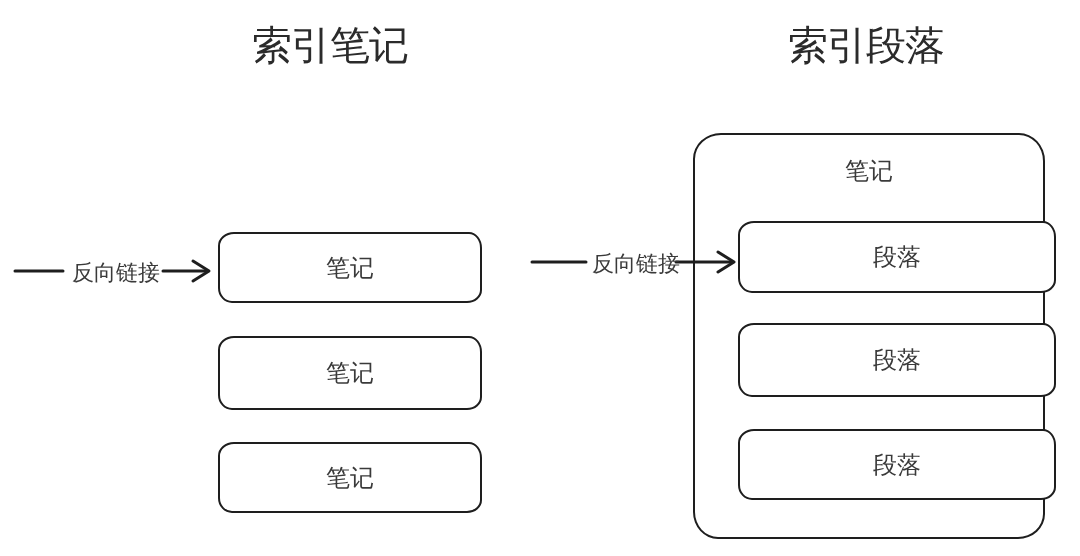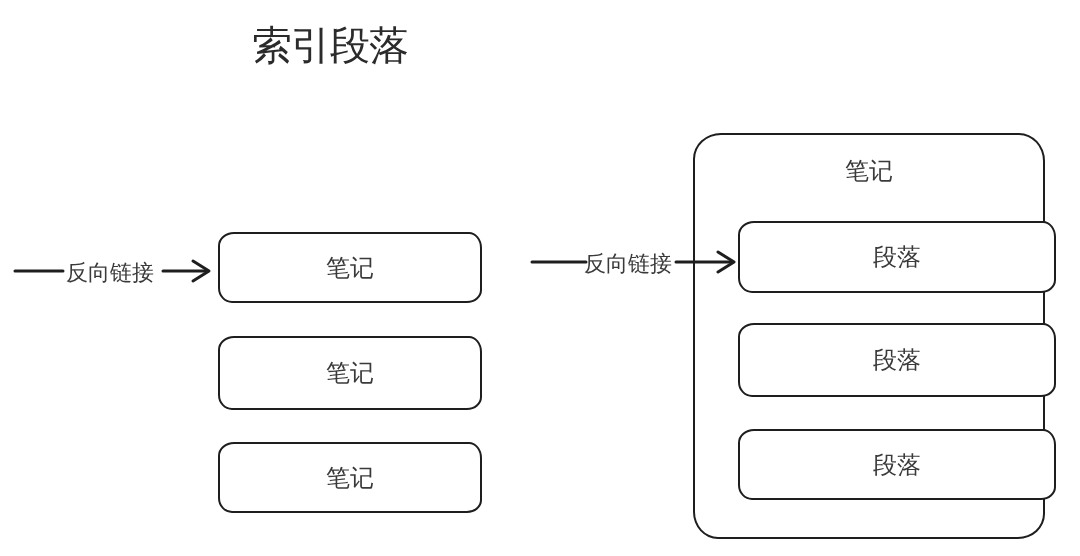--- a/index.html
+++ b/index.html
@@ -81,33 +81,34 @@
     stroke: #1e1e1e;
     stroke-width: 3;
     fill: none;
     stroke-linecap: round;
     stroke-linejoin: round;
   }
   .arrow-label {
     position: absolute;
     font-size: 22px;
     color: #3a3a3a;
-    text-align: left;
+    text-align: right;
     white-space: nowrap;
     z-index: 3;
   }
   .arrow-label-left  { left: 66px;  top: 258px; width: 94px; }
   .arrow-label-right { left: 584px; top: 249px; width: 96px; }
 </style>
 </head>
 <body>
 
 <div class="canvas">
 
-  <div class="diagram-title title-left">索引段落</div>
+  <div class="diagram-title title-left">索引笔记</div>
+  <div class="diagram-title title-right">索引段落</div>
 
   <svg class="arrow-svg" style="left:13px; top:255px;" width="202" height="32" viewBox="0 0 202 32">
     <line x1="2" y1="16" x2="50" y2="16"></line>
     <line x1="150" y1="16" x2="194" y2="16"></line>
     <polyline points="180,6 196,16 180,26"></polyline>
   </svg>
   <span class="arrow-label arrow-label-left">反向链接</span>
 
   <div class="box left-box left-box-1">
     <span>笔记</span>

